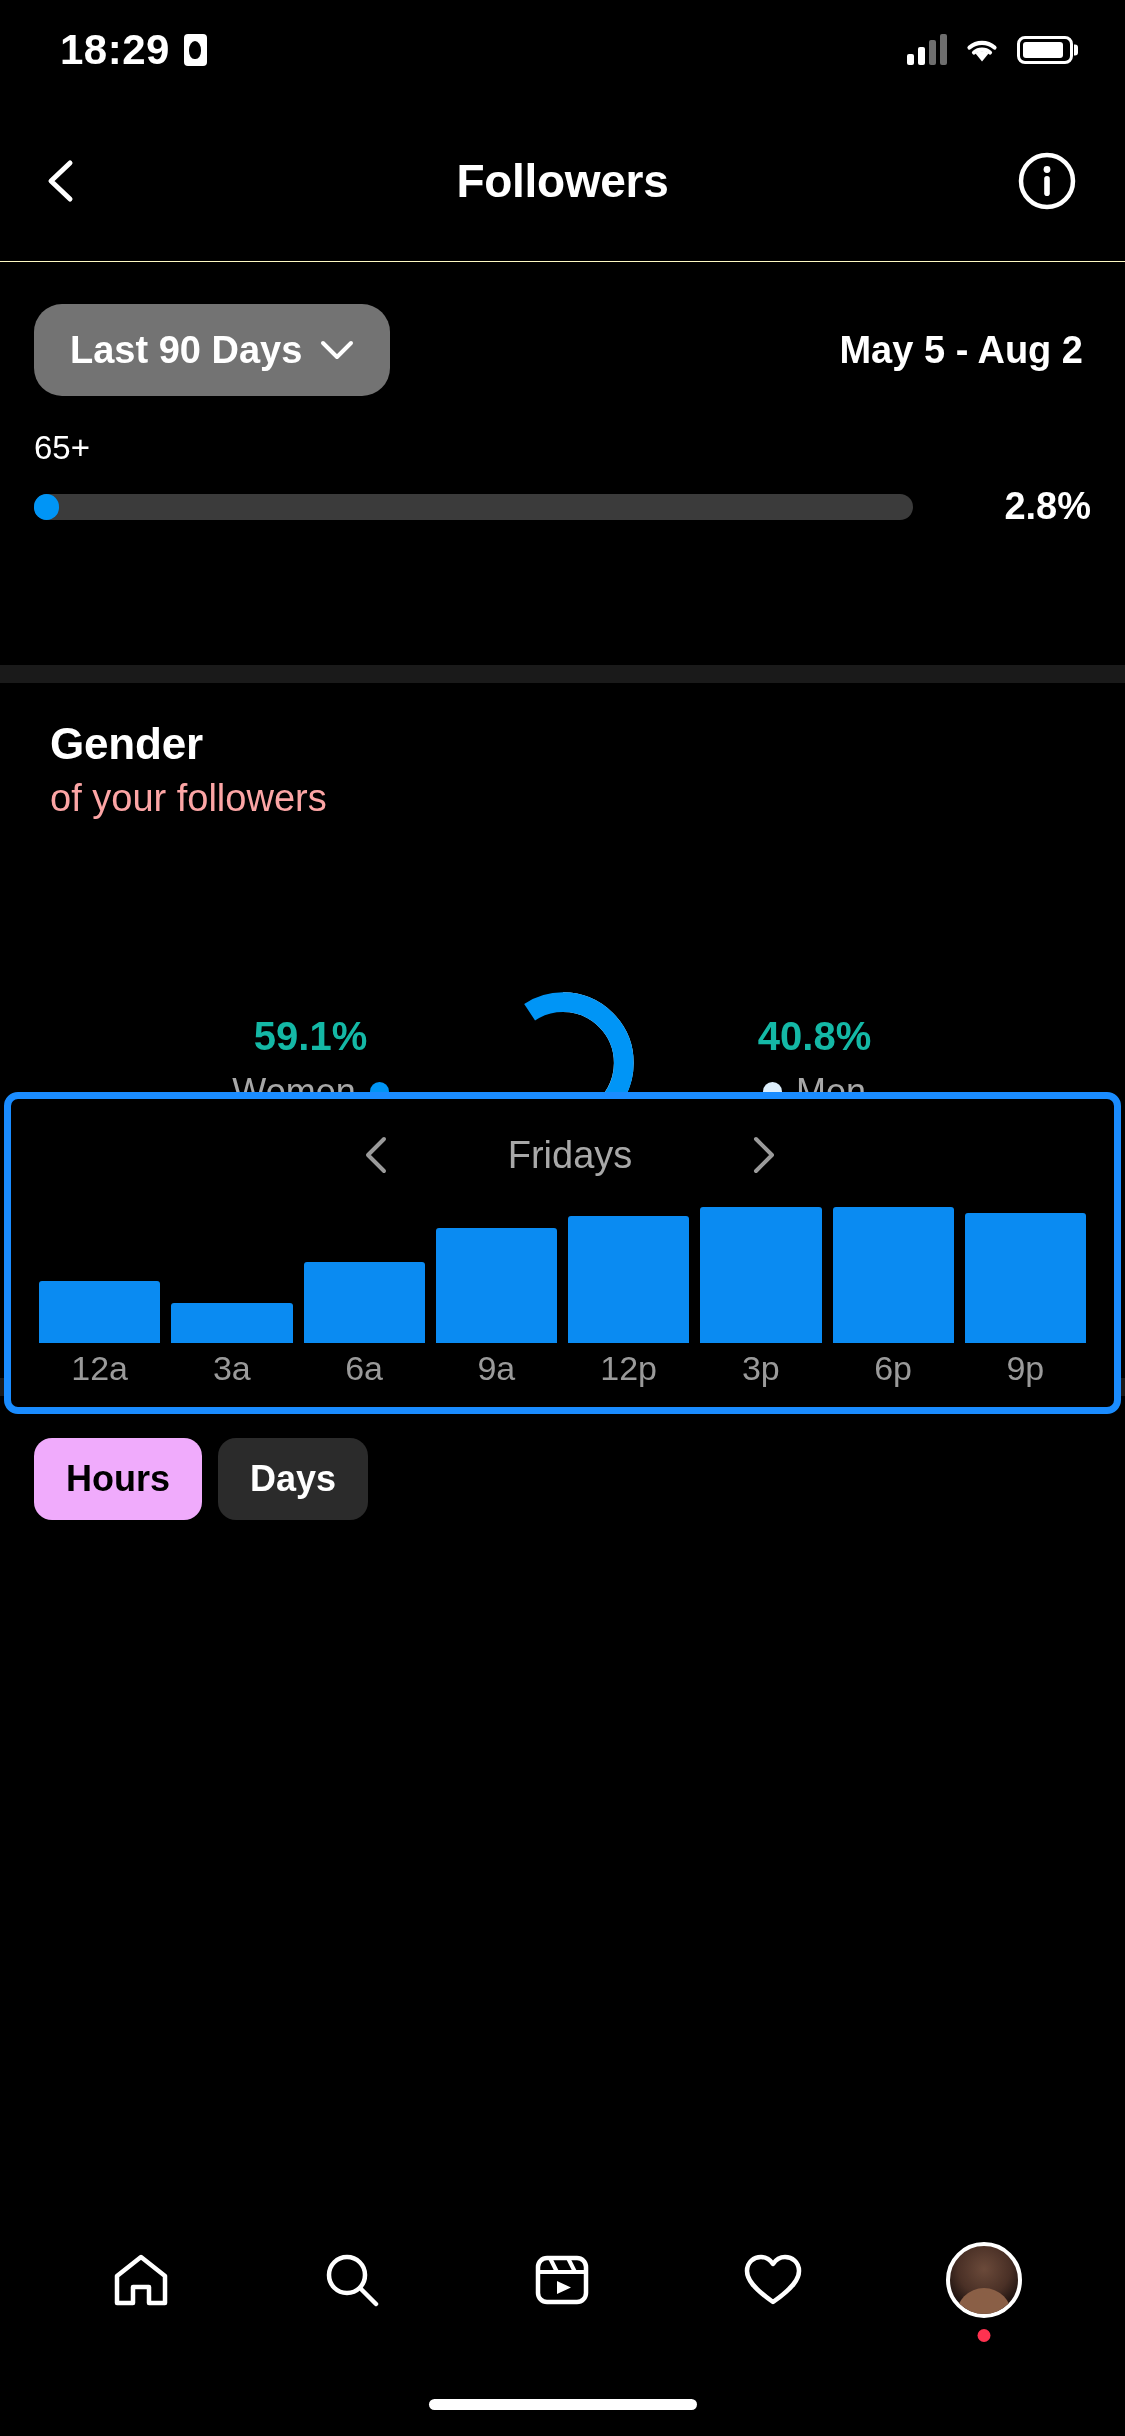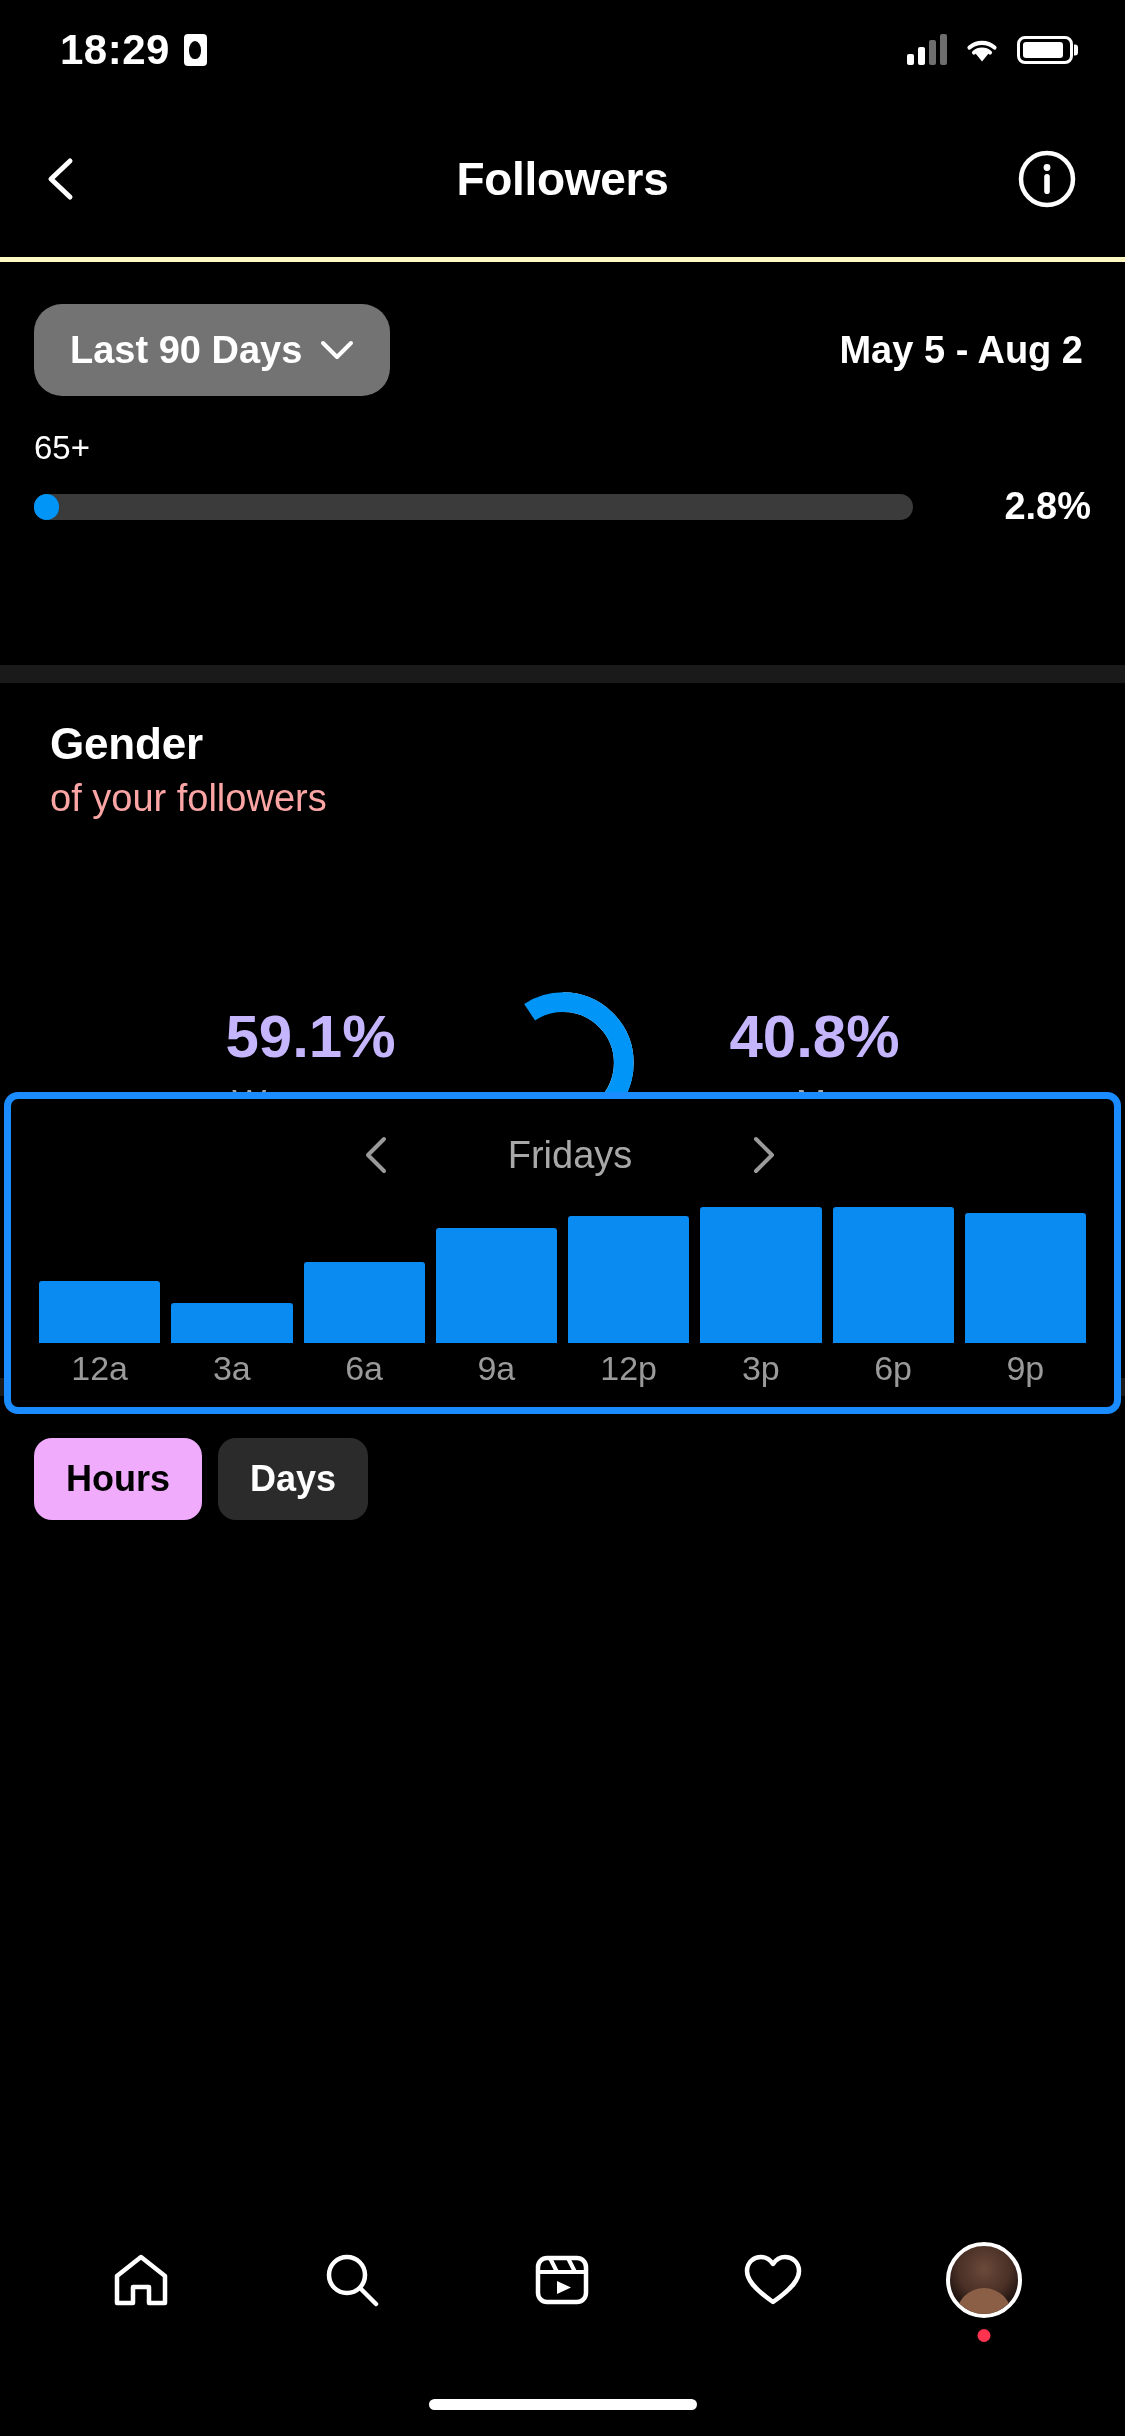--- a/index.html
+++ b/index.html
@@ -36,21 +36,21 @@
           position:relative; padding:3px; }
   .batt:after { content:""; position:absolute; right:-8px; top:50%;
     transform:translateY(-50%); width:4px; height:11px; background:#fff;
     border-radius:0 3px 3px 0; }
   .batt span { display:block; height:100%; width:92%; background:#fff; border-radius:3px; }
 
   
   .navheader {
     position:absolute; top:100px; left:0; width:1125px; height:162px;
     display:flex; align-items:center; justify-content:space-between;
-    padding:0 48px 0 36px; border-bottom:5px solid #fef9c3;
+    padding:0 48px 0 36px; border-bottom:1px solid #fef9c3;
   }
   .back-chevron { width:52px; height:52px; display:flex; align-items:center; justify-content:center; }
   .nav-title { color:#fff; font-size:46px; font-weight:700; letter-spacing:-0.3px;
                position:absolute; left:0; right:0; text-align:center; pointer-events:none; }
   .info-icon { width:60px; height:60px; }
 
   
   .rangerow {
     position:absolute; top:263px; left:0; width:1125px; height:174px;
     display:flex; align-items:center; justify-content:space-between;
@@ -77,21 +77,21 @@
   
   .gender-section { position:absolute; top:683px; left:16px; width:1001px; height:200px; }
   .sec-title { color:#fff; font-size:44px; font-weight:700; letter-spacing:-0.2px; }
   .sec-sub { color:#fca5a5; font-size:38px; margin-top:8px; }
 
   .donut-wrap {
     position:absolute; top:963px; left:0; width:1125px; height:200px;
     display:flex; align-items:center; justify-content:center; gap:0;
   }
   .gcol { width:300px; text-align:center; }
-  .gcol .pct { color:#c4b5fd; font-size:60px; font-weight:700; }
+  .gcol .pct { color:#14b8a6; font-size:40px; font-weight:700; }
   .gcol .lgd { color:#a8a8a8; font-size:36px; margin-top:12px;
                display:flex; align-items:center; justify-content:center; gap:14px; }
   .gcol.left .lgd { }
   .dot { width:19px; height:19px; border-radius:50%; display:inline-block; }
   .donut { width:152px; height:152px; margin:0 26px; }
 
   
   .mat-section { position:absolute; top:1398px; left:0; width:1125px; }
   .mat-title { position:absolute; top:-45px; left:34px; color:#fff;
                font-size:44px; font-weight:700; letter-spacing:-0.2px; }

